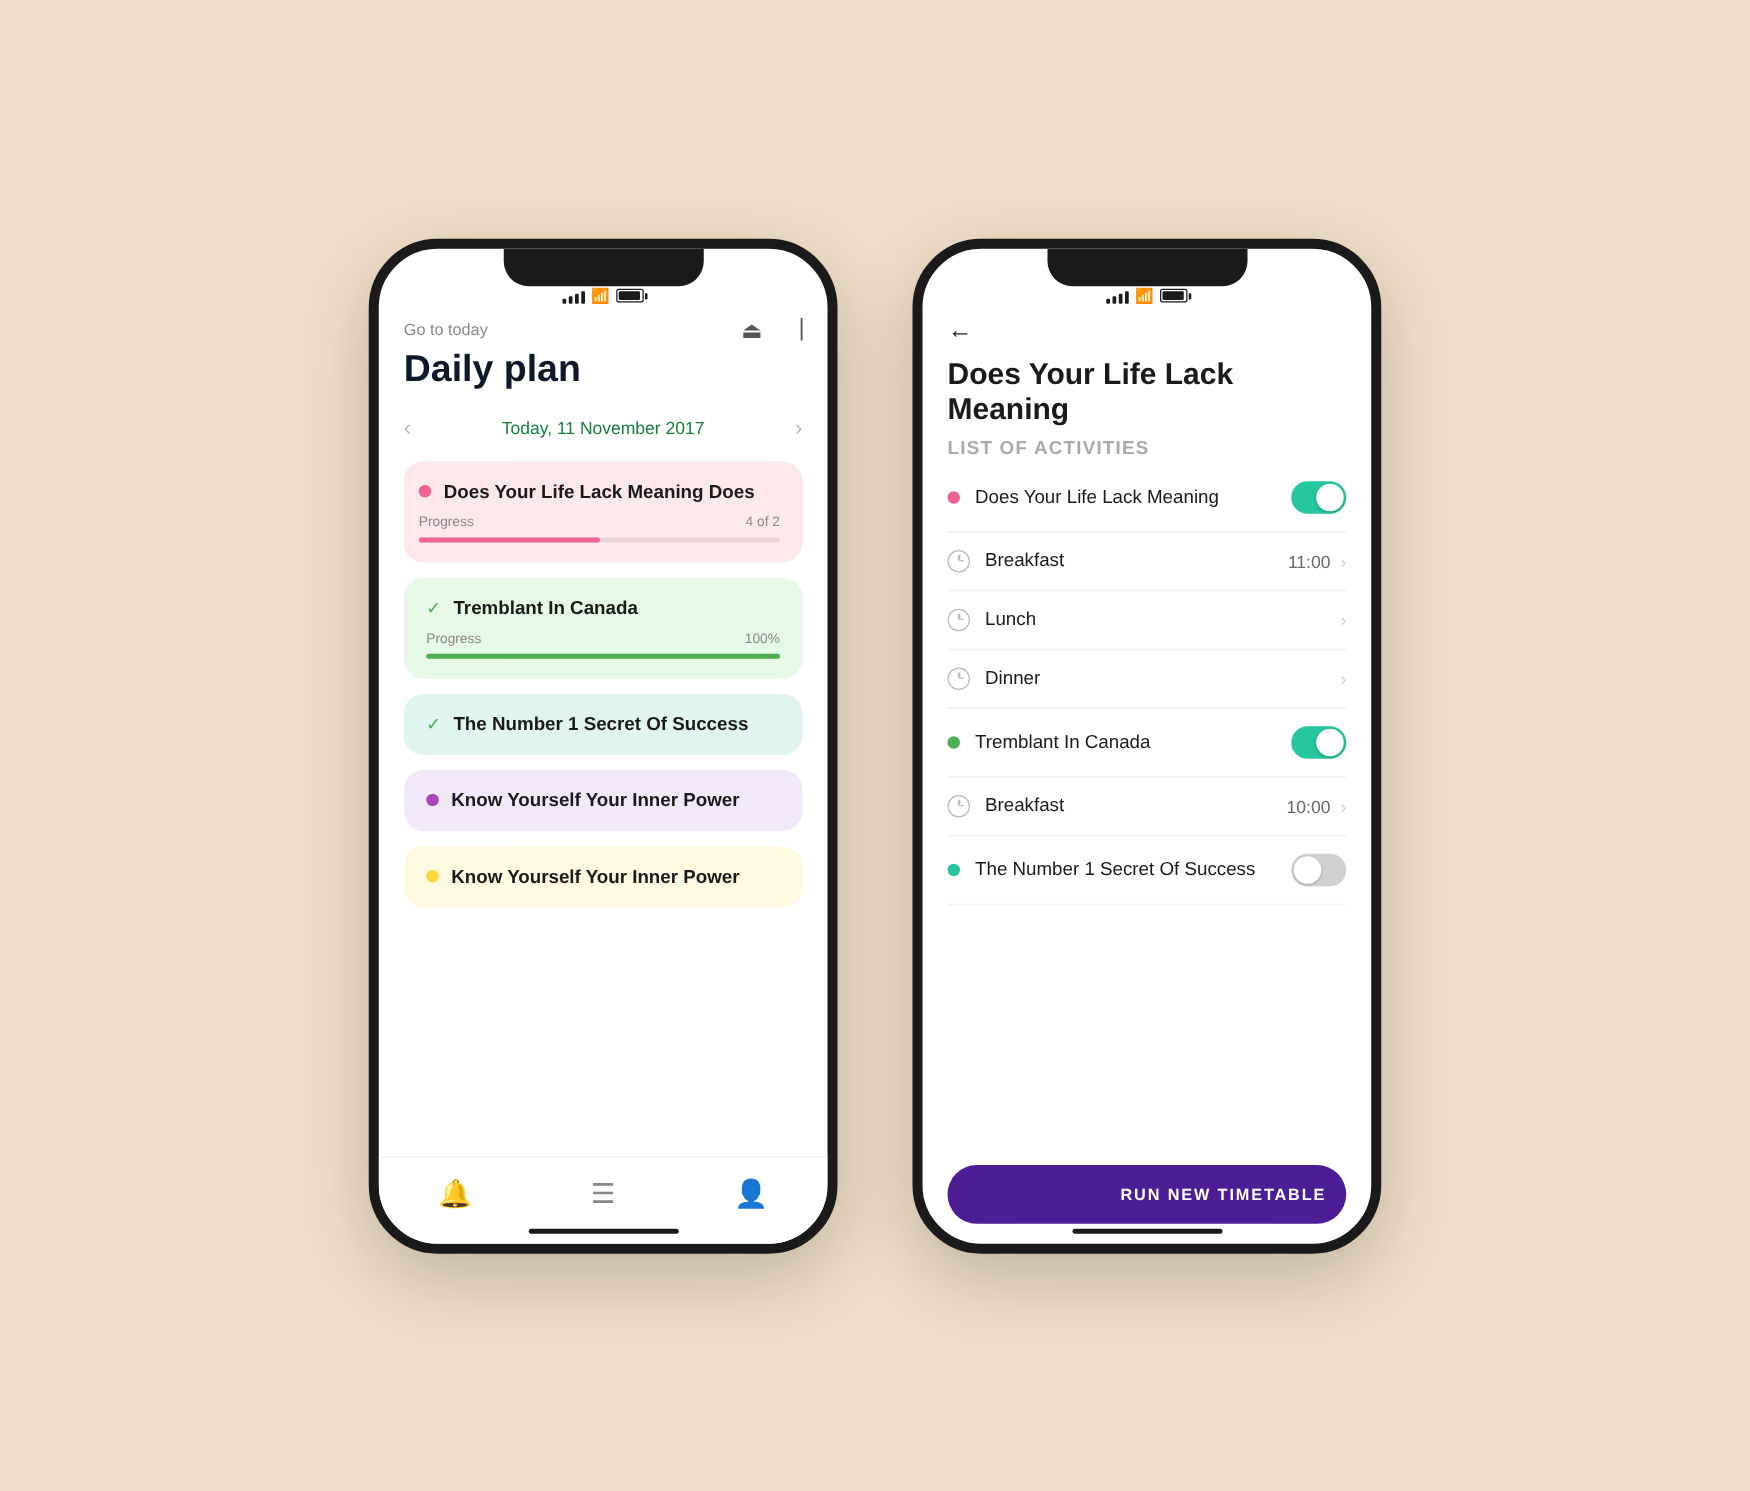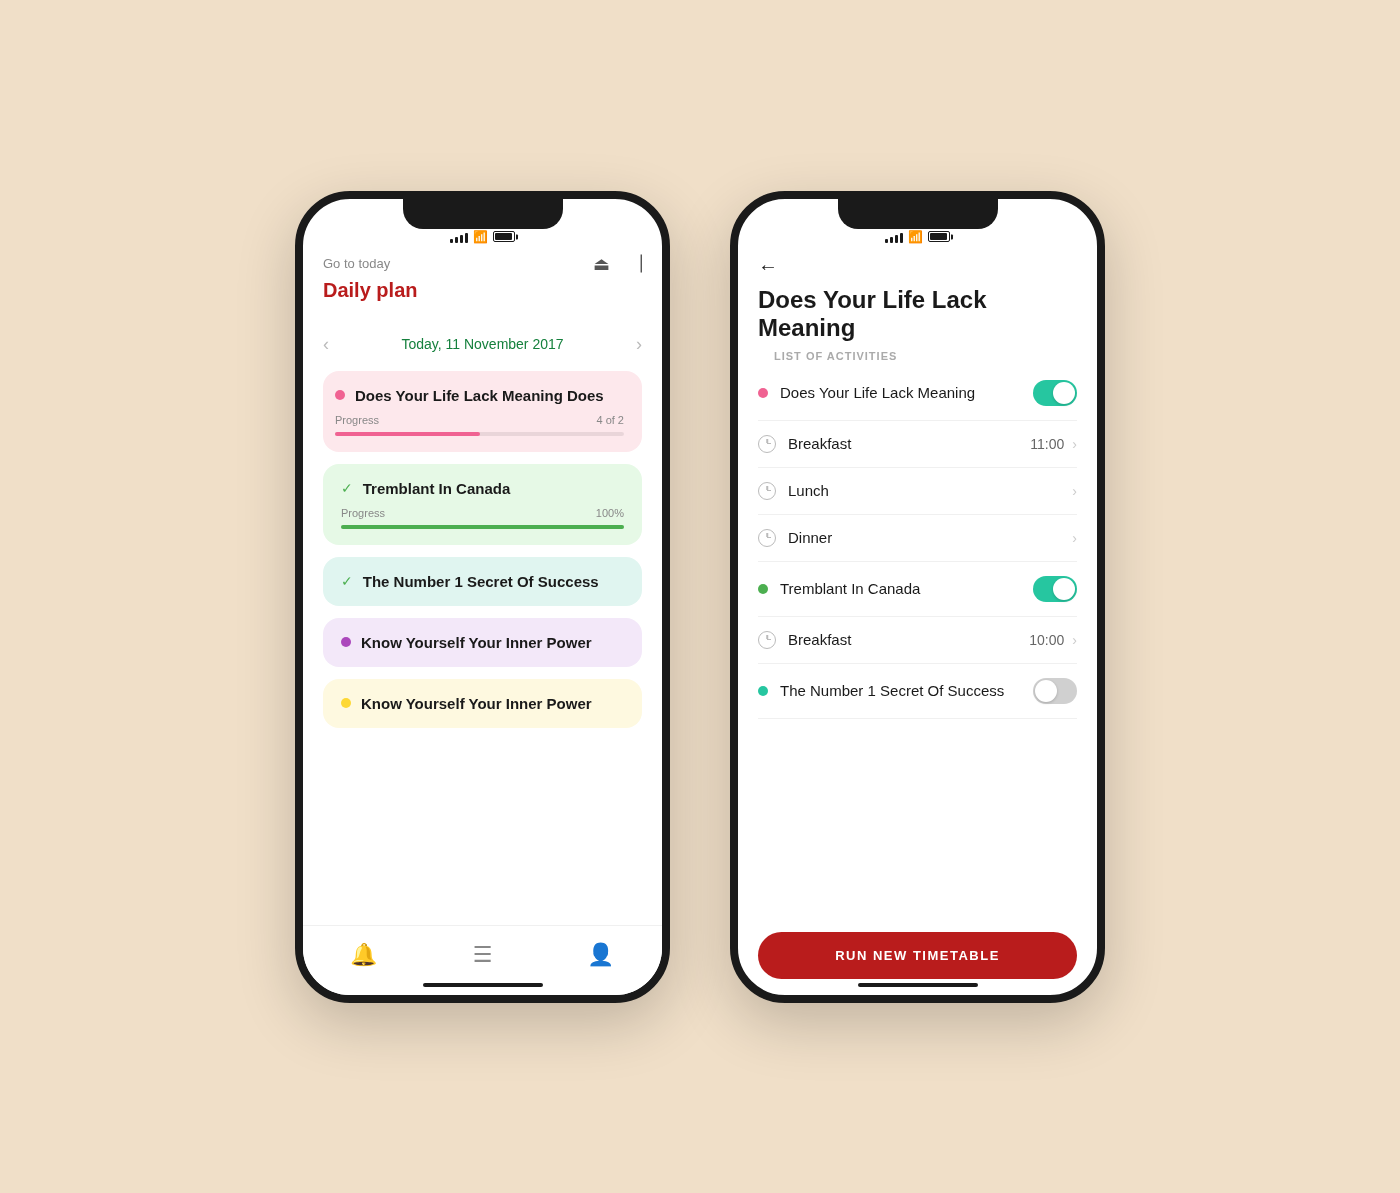--- a/index.html
+++ b/index.html
@@ -120,24 +120,24 @@
     }
     .header-icons {
       display: flex;
       gap: 14px;
     }
     .header-icon {
       font-size: 18px;
       color: #555;
     }
     .page-title {
-      font-size: 20px;
+      font-size: 30px;
       font-weight: 800;
-      color: #b91c1c;
-      margin-bottom: 32px;
+      color: #0f172a;
+      margin-bottom: 19px;
     }
     .date-nav {
       display: flex;
       justify-content: space-between;
       align-items: center;
       margin-bottom: 16px;
     }
     .date-nav-arrow {
       font-size: 18px;
       color: #bbb;
@@ -251,27 +251,27 @@
       display: inline-block;
       margin-bottom: 10px;
     }
     .phone2-title {
       font-size: 24px;
       font-weight: 800;
       color: #1a1a1a;
       margin-bottom: 8px;
     }
     .section-label {
-      font-size: 11px;
+      font-size: 15px;
       font-weight: 600;
       color: #aaa;
       letter-spacing: 1px;
       text-transform: uppercase;
       margin-bottom: 4px;
-      padding: 0 36px;
+      padding: 0 20px;
     }
     .activities-list {
       flex: 1;
       overflow-y: auto;
       padding: 0 20px;
     }
     .activity-row {
       display: flex;
       align-items: center;
       justify-content: space-between;
@@ -348,31 +348,32 @@
       border-radius: 50%;
       position: absolute;
       top: 2px;
       box-shadow: 0 1px 3px rgba(0,0,0,0.2);
     }
     .toggle-thumb-on { right: 2px; }
     .toggle-thumb-off { left: 2px; }
 
     .run-button {
       margin: 16px 20px;
-      background: #b91c1c;
+      background: #4c1d95;
       color: #fff;
       border: none;
       border-radius: 30px;
       padding: 16px;
       font-size: 13px;
       font-weight: 700;
       letter-spacing: 1.5px;
       text-transform: uppercase;
       width: calc(100% - 40px);
       cursor: pointer;
+      text-align: right;
     }
   </style>
 </head>
 <body>
 
 <div class="phones-container">
 
   <div class="phone">
     <div class="phone-notch"></div>
     <div class="status-bar">

